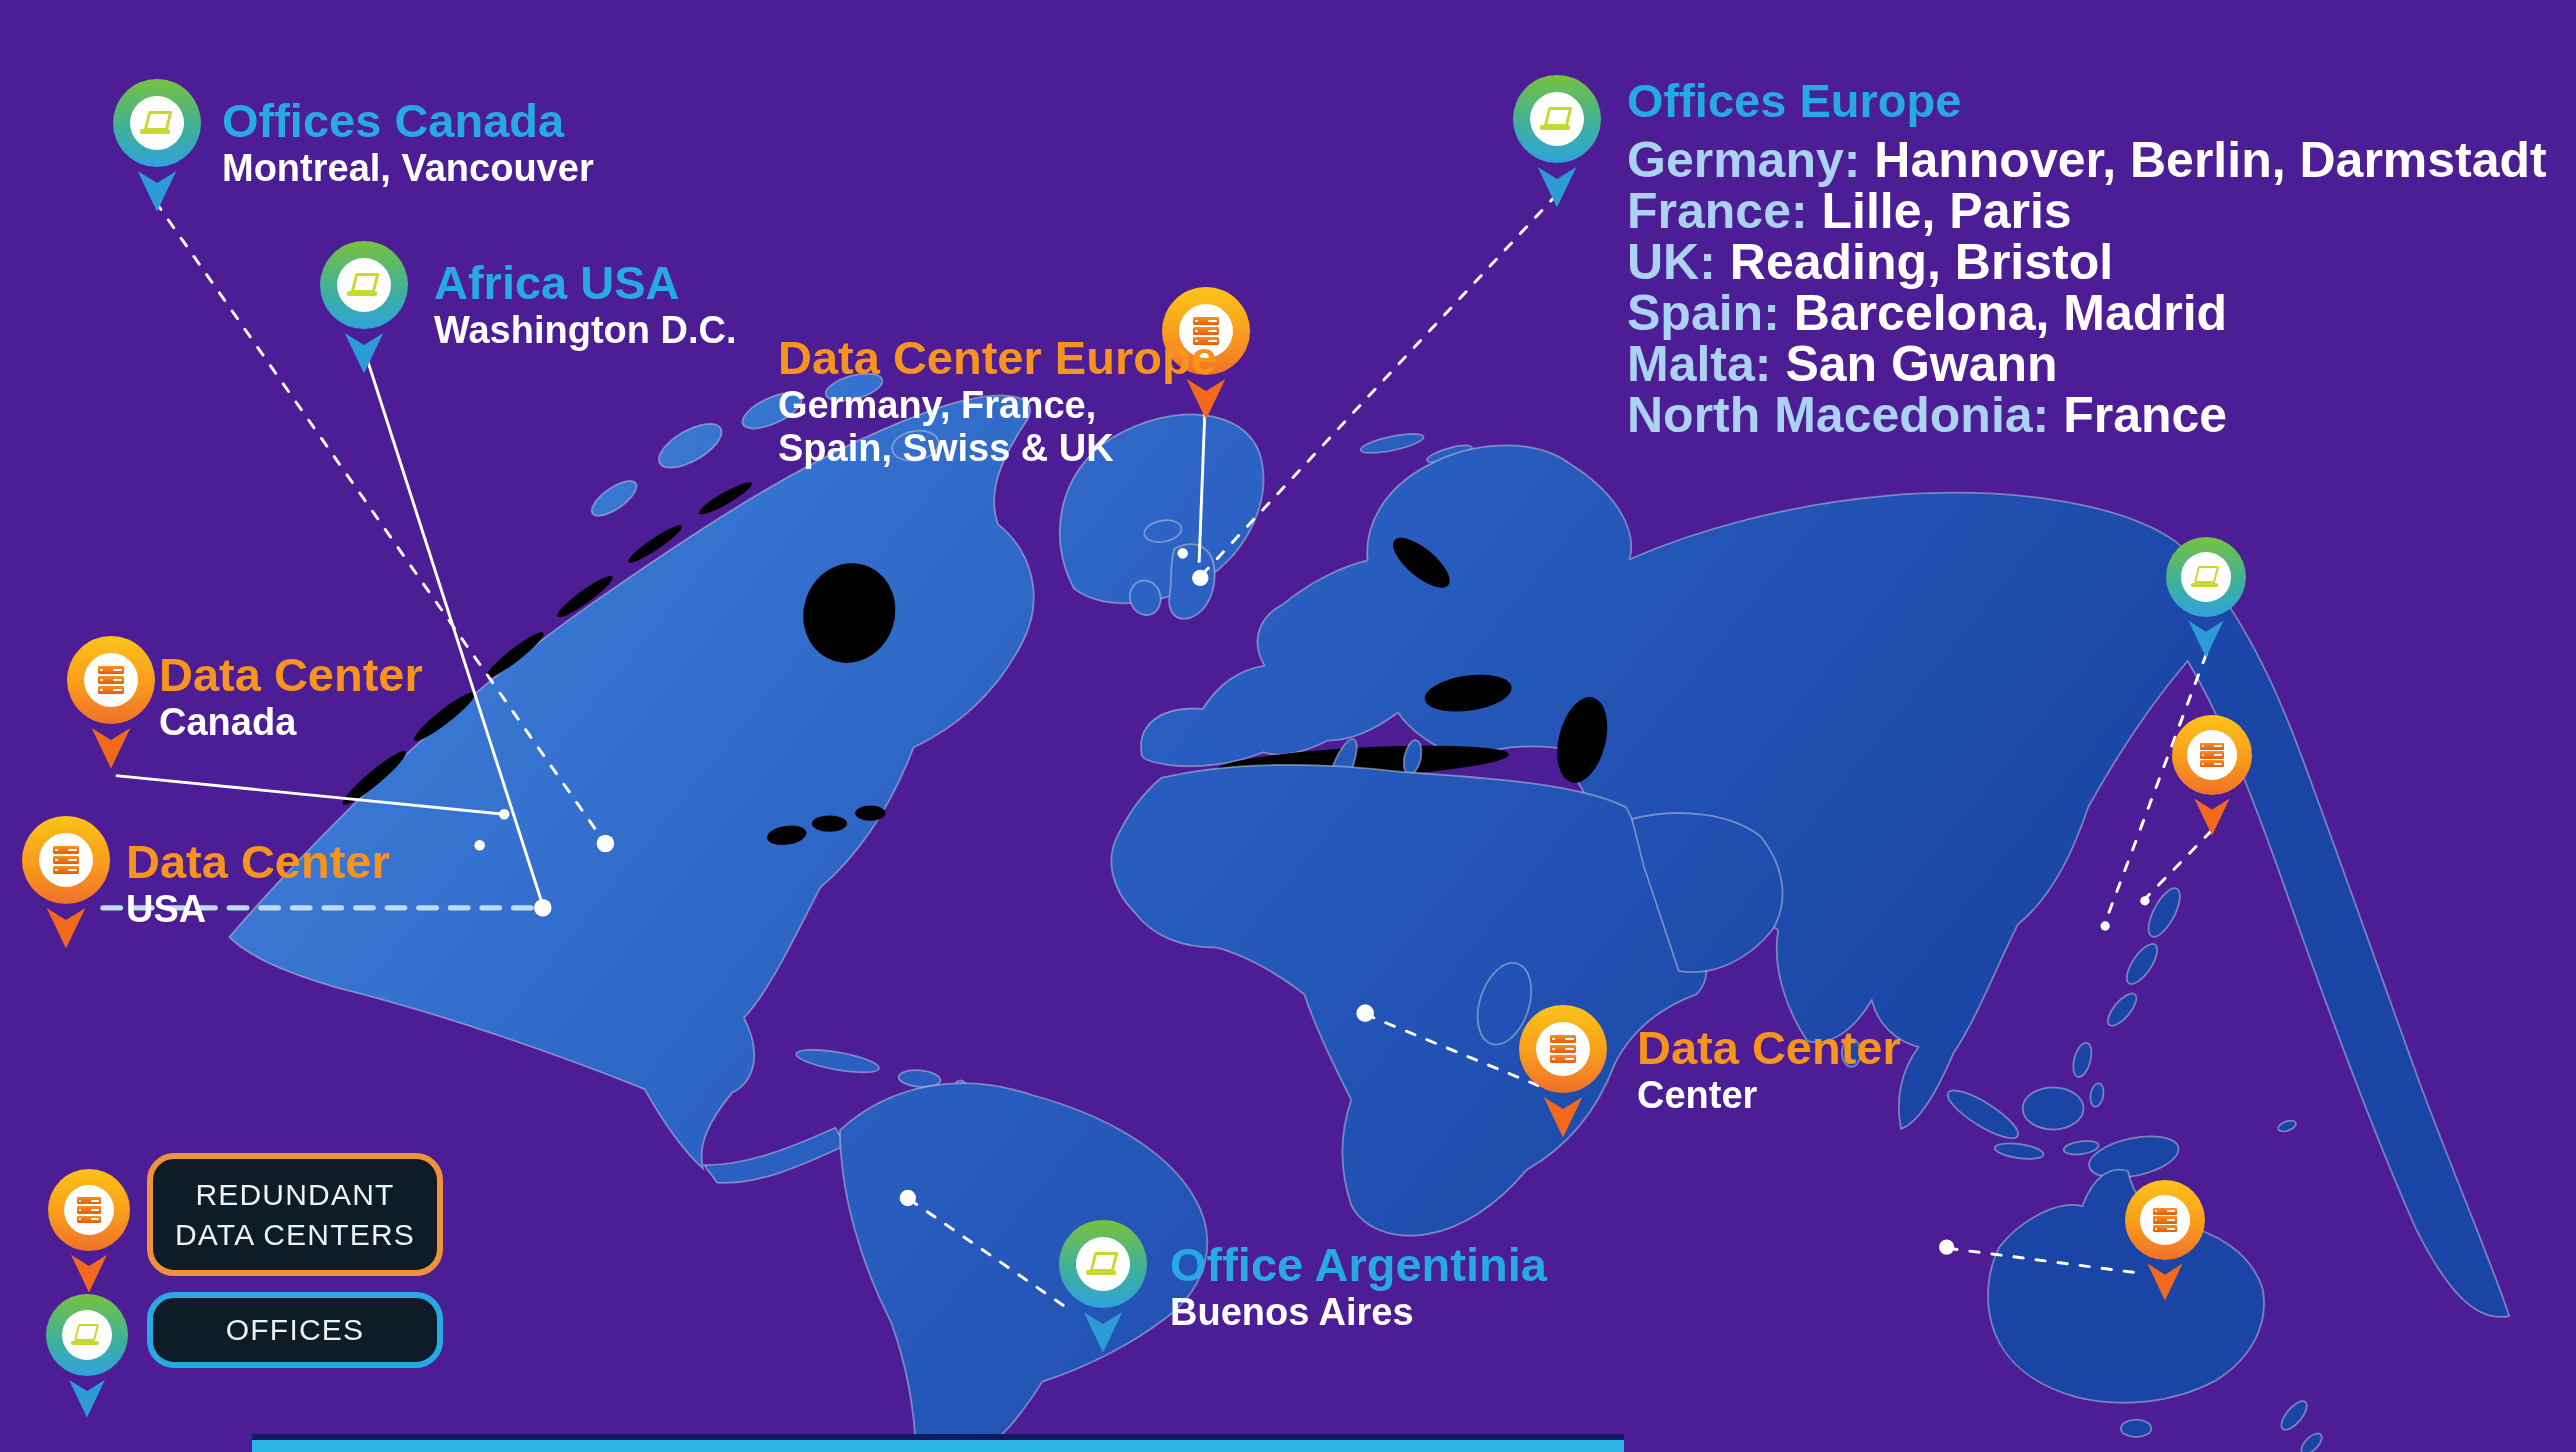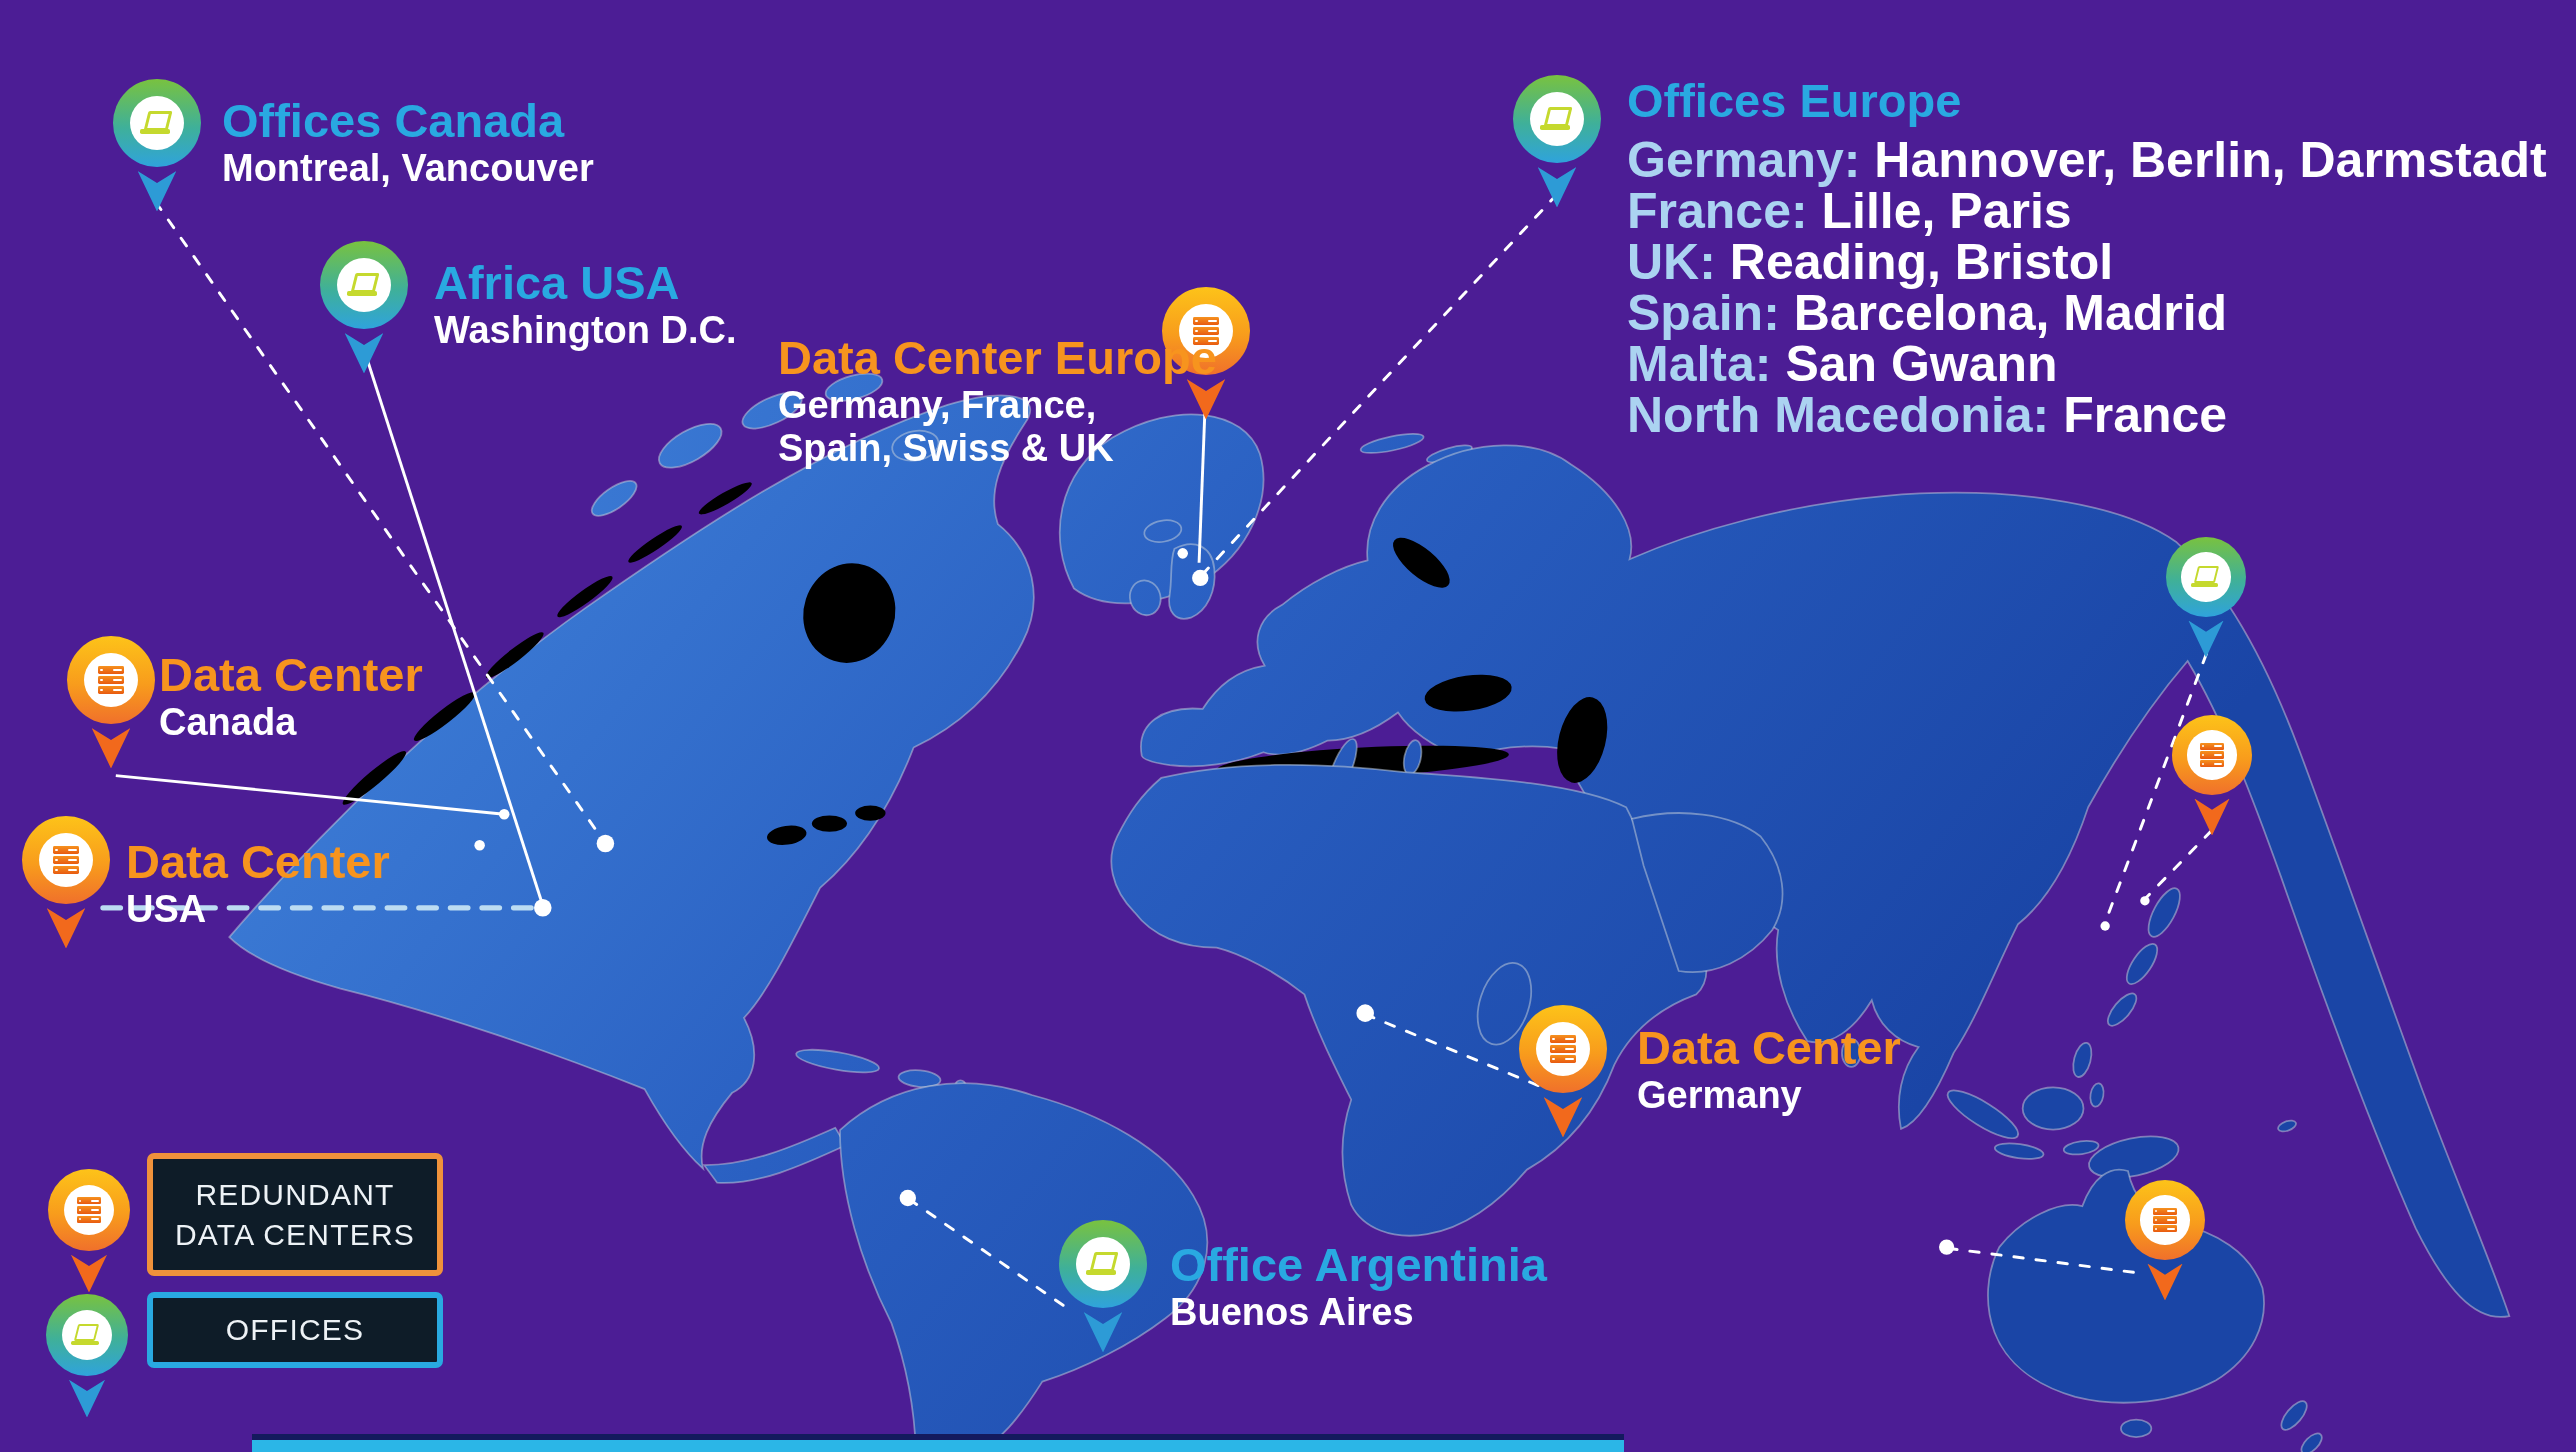--- a/index.html
+++ b/index.html
@@ -36,21 +36,21 @@
   .t-blue{color:#29a9e1;font-size:47px;line-height:1.13;}
   .t-orange{color:#f7941e;font-size:47px;line-height:1.13;}
   .t-white{color:#fff;font-size:38px;line-height:1.13;}
   .dc-eu{ text-align:left;margin-top:32px;}
   .eu-list{margin-top:8.2px;}
   .eu-line{font-size:50px;line-height:51px;color:#fff;font-weight:700;}
   .eu-c{color:#abd3f1;}
 
   
   .legend-box{position:absolute;background:#0e1c28;display:flex;flex-direction:column;align-items:center;justify-content:center;
-              color:#edf2f6;font-size:30px;letter-spacing:1.2px;line-height:1.32;border-radius:7px;font-weight:400;text-align:center;}
+              color:#edf2f6;font-size:30px;letter-spacing:1.2px;line-height:1.32;border-radius:27px;font-weight:400;text-align:center;}
   .legend-box.orange{border:6.4px solid #f0923b;}
   .legend-box.blue{border:6.4px solid #29a9e1;}
 
   .footer-bar{position:absolute;left:252px;top:1434px;width:1372px;height:18.7px;background:#2bb6e7;border-top:6.4px solid #141a5e;}
 </style>
 </head>
 <body>
 
 <div id="canvas">
 
@@ -365,21 +365,21 @@
     <div class="t-white">Canada</div>
   </div>
 
   <div class="lbl" style="left:126px;top:835px">
     <div class="t-orange">Data Center</div>
     <div class="t-white">USA</div>
   </div>
 
   <div class="lbl" style="left:1637px;top:1021px">
     <div class="t-orange">Data Center</div>
-    <div class="t-white">Germany</div>
+    <div class="t-white">Center</div>
   </div>
 
   <div class="lbl" style="left:1170px;top:1238px">
     <div class="t-blue">Office Argentinia</div>
     <div class="t-white">Buenos Aires</div>
   </div>
 
   <div class="pin dc" style="left:89px;top:1169px;font-size:82px">
     <div class="ring">
         <div class="hole">

